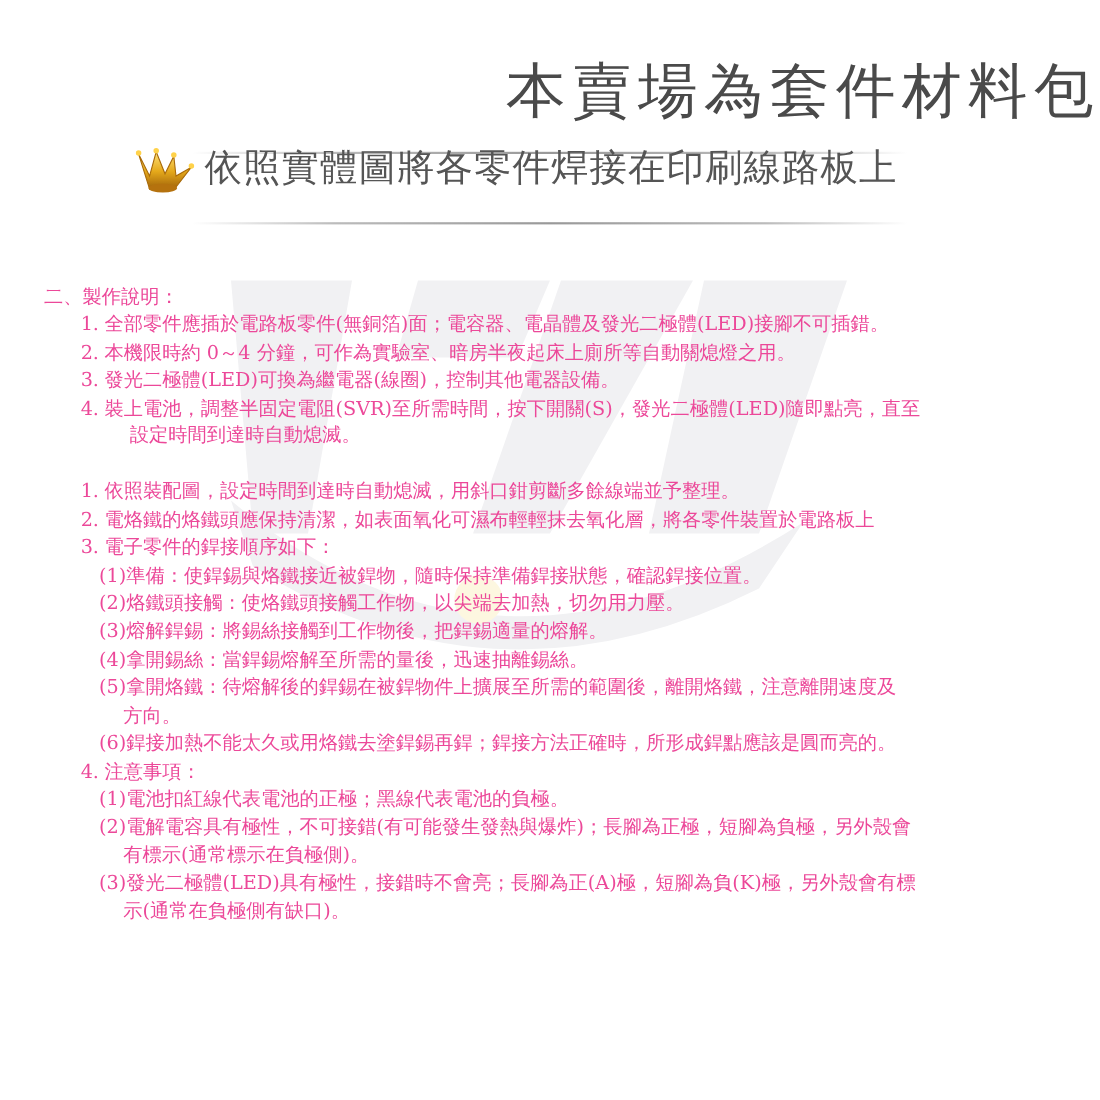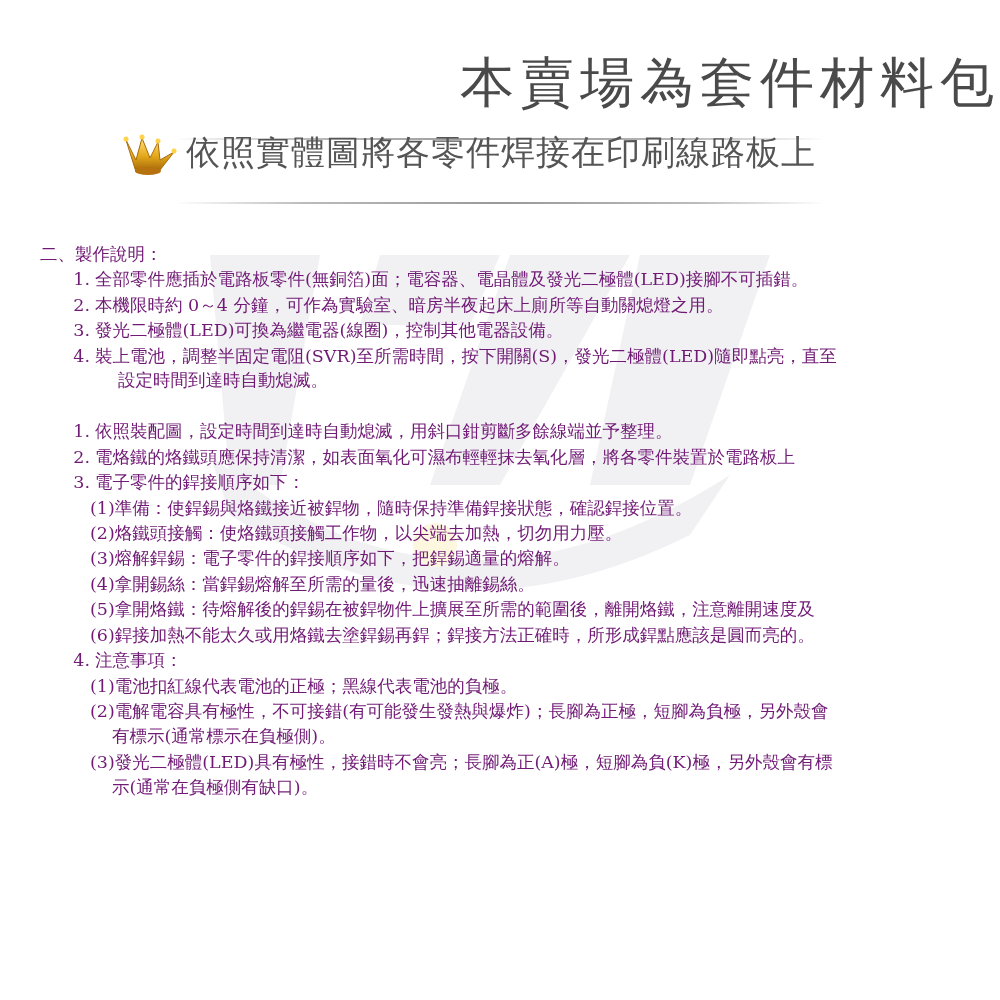--- a/index.html
+++ b/index.html
@@ -5,21 +5,21 @@
     html, body { margin: 0; padding: 0; background: #ffffff; }
     body { width: 1000px; height: 1000px; position: relative; overflow: hidden; font-family: "DejaVu Serif", "Liberation Serif", serif; color: #333; }
     .watermark { position: absolute; left: 170px; top: 235px; width: 640px; height: 360px; pointer-events: none; }
     .title { position: absolute; left: 0; top: 48px; width: 1000px; text-align: right; font-family: "DejaVu Sans", "Liberation Sans", sans-serif; font-size: 54px; font-weight: 300; color: #4a4a4a; letter-spacing: 6px; line-height: 70px; }
     .rule { position: absolute; left: 175px; width: 650px; height: 2px; background: linear-gradient(to right, rgba(0,0,0,0), #bbb 20%, #999 50%, #bbb 80%, rgba(0,0,0,0)); }
     .rule.top { top: 138px; }
     .rule.bottom { top: 202px; }
     .subtitle { position: absolute; left: 120px; top: 130px; width: 760px; height: 50px; display: flex; align-items: flex-start; }
     .crown { width: 58px; height: 48px; margin-right: 8px; }
     .subtitle-text { font-family: "DejaVu Sans", "Liberation Sans", sans-serif; font-size: 34px; color: #555; letter-spacing: 1px; white-space: nowrap; }
-    .content { position: absolute; left: 40px; top: 242px; width: 910px; font-size: 17.5px; line-height: 25.4px; color: #701a75; }
+    .content { position: absolute; left: 40px; top: 258px; width: 910px; font-size: 17.5px; line-height: 25.4px; color: #ec4899; }
     .section-heading { margin: 0; }
     .section { margin-bottom: 25px; }
     .item { display: flex; }
     .item .num { width: 50px; text-align: right; padding-right: 5px; flex-shrink: 0; }
     .item .txt { flex: 1; }
     .sub { display: flex; padding-left: 50px; }
     .sub .snum { flex-shrink: 0; }
     .sub .stxt { flex: 1; }
     .indent-line { padding-left: 78px; font-family: Liberation Mono, monospace; }
     .sub-indent-line { padding-left: 72px; }
@@ -105,30 +105,31 @@
     <div class="sub">
       <span class="snum">(1)</span>
       <span class="stxt">準備：使銲錫與烙鐵接近被銲物，隨時保持準備銲接狀態，確認銲接位置。</span>
     </div>
     <div class="sub">
       <span class="snum">(2)</span>
       <span class="stxt">烙鐵頭接觸：使烙鐵頭接觸工作物，以尖端去加熱，切勿用力壓。</span>
     </div>
     <div class="sub">
       <span class="snum">(3)</span>
-      <span class="stxt">熔解銲錫：電子零件的銲接順序如下，把銲錫適量的熔解。</span>
+      <span class="stxt">熔解銲錫：將錫絲接觸到工作物後，把銲錫適量的熔解。</span>
     </div>
     <div class="sub">
       <span class="snum">(4)</span>
       <span class="stxt">拿開錫絲：當銲錫熔解至所需的量後，迅速抽離錫絲。</span>
     </div>
     <div class="sub">
       <span class="snum">(5)</span>
       <span class="stxt">拿開烙鐵：待熔解後的銲錫在被銲物件上擴展至所需的範圍後，離開烙鐵，注意離開速度及</span>
     </div>
+    <div class="sub-indent-line">方向。</div>
     <div class="sub">
       <span class="snum">(6)</span>
       <span class="stxt">銲接加熱不能太久或用烙鐵去塗銲錫再銲；銲接方法正確時，所形成銲點應該是圓而亮的。</span>
     </div>
 
     <div class="item">
       <span class="num">4.</span>
       <span class="txt">注意事項：</span>
     </div>
     <div class="sub">

